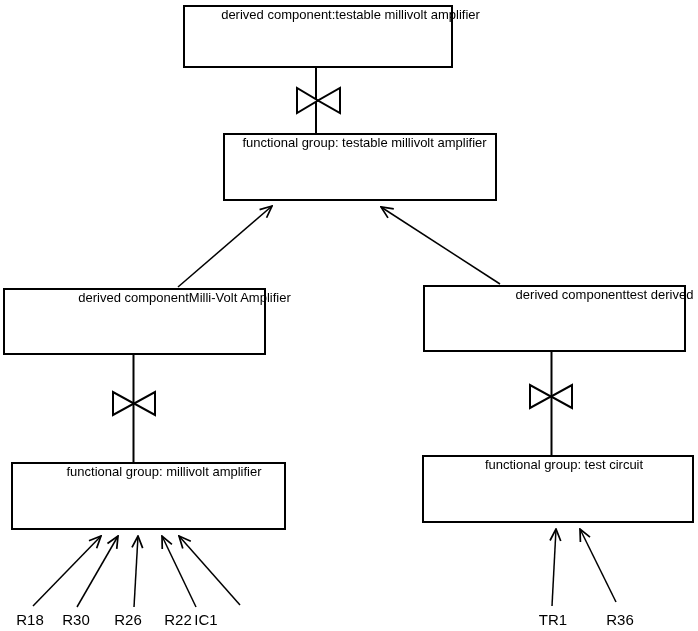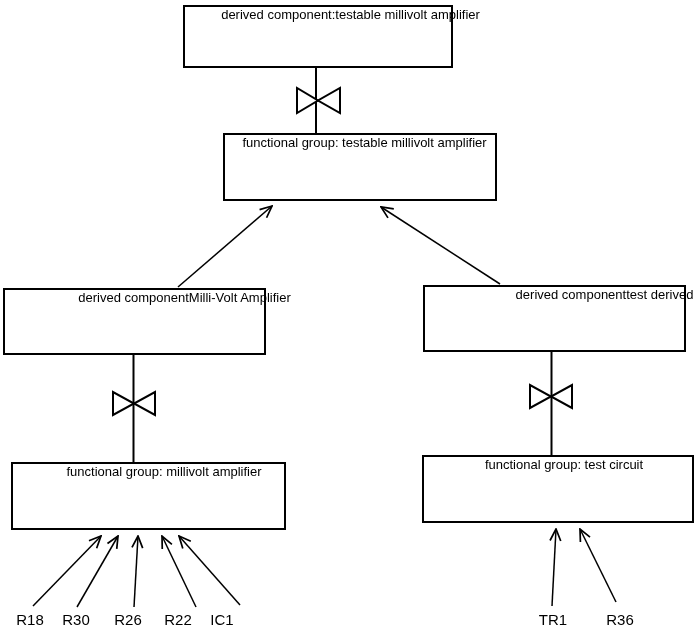--- a/index.html
+++ b/index.html
@@ -49,21 +49,21 @@
     top: 611px;
     transform: translateX(-50%);
     font-size: 15px;
     color: #000000;
     white-space: nowrap;
   }
   .label-r18 { left: 30px; }
   .label-r30 { left: 76px; }
   .label-r26 { left: 128px; }
   .label-r22 { left: 178px; }
-  .label-ic1 { left: 222px; }
+  .label-ic1 { left: 206px; }
   .label-tr1 { left: 553px; }
   .label-r36 { left: 620px; }
 </style>
 </head>
 <body>
 
 <div class="canvas">
 
   <svg class="connector-layer" width="698" height="631" viewBox="0 0 698 631" xmlns="http://www.w3.org/2000/svg">
     <defs>

